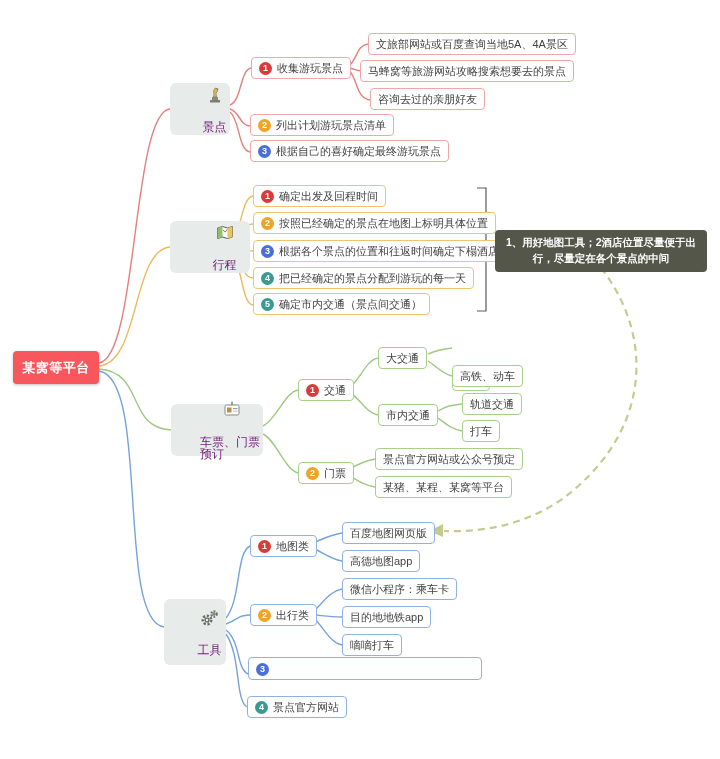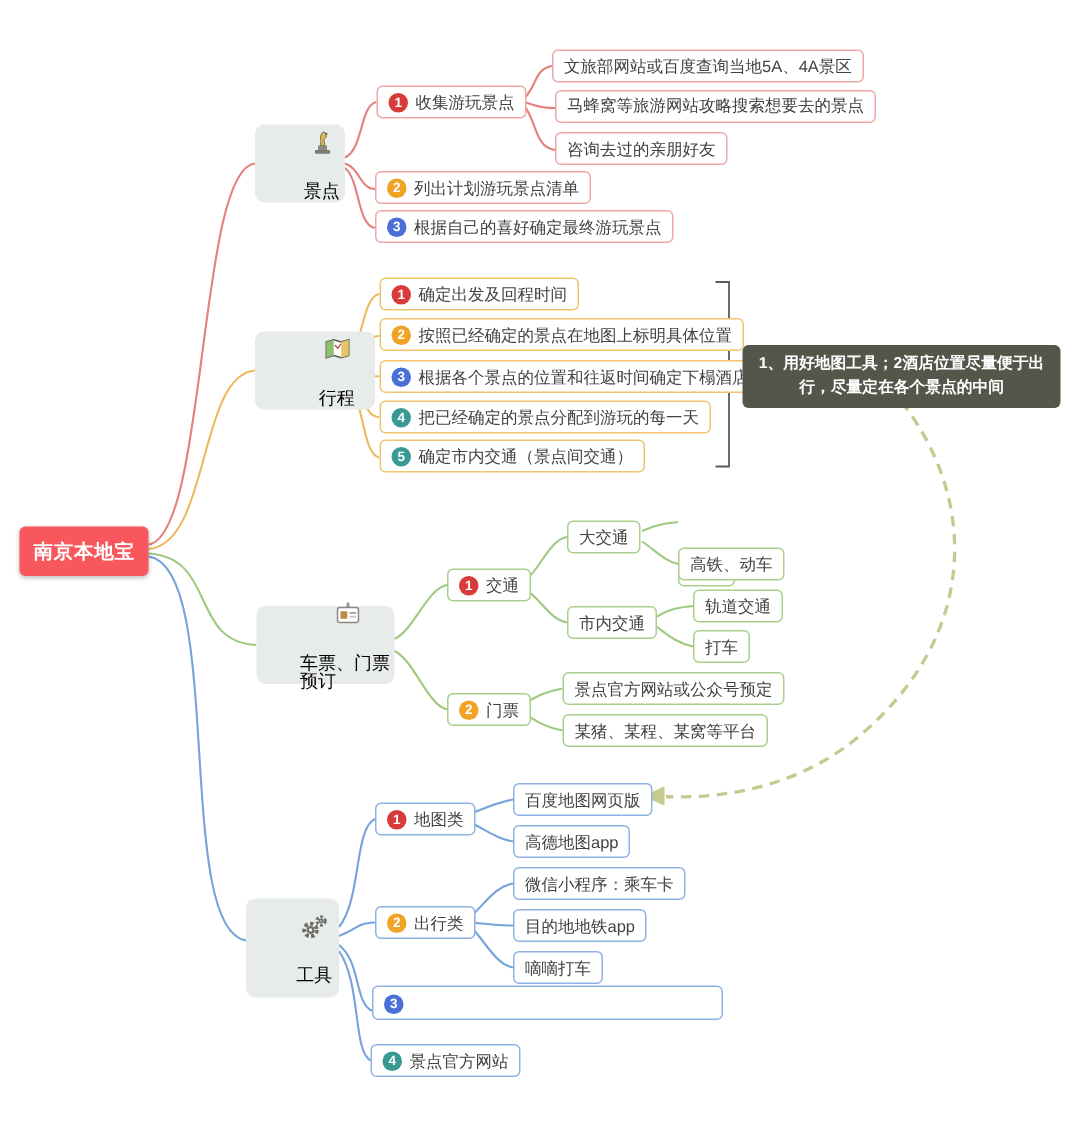--- a/index.html
+++ b/index.html
@@ -10,21 +10,21 @@
 
   .root-node {
     position:absolute; left:13px; top:351px; width:86px; height:33px;
     background:#f8575e; color:#fff; font-weight:bold; font-size:13px;
     display:flex; align-items:center; justify-content:center;
     border-radius:4px; box-shadow:0 1px 3px rgba(0,0,0,.25); letter-spacing:.5px;
   }
   .topic {
     position:absolute; background:#e7ebea; border-radius:6px;
     display:flex; flex-direction:column; align-items:center; justify-content:center;
-    gap:13px; color:#000000; font-size:12px;padding-left:29px;
+    gap:13px; color:#701a75; font-size:12px;padding-left:29px;
   }
   .topic .t-label { line-height:1; }
   .t-jingdian { left:170px; top:83px;  width:60px; height:52px; }
   .t-xingcheng{ left:170px; top:221px; width:80px; height:52px; }
   .t-chepiao  { left:171px; top:404px; width:92px; height:52px; }
   .t-gongju   { left:164px; top:599px; width:62px; height:66px; }
 
   .item {
     position:absolute; display:inline-flex; align-items:center; gap:5px;
     background:#fff; border:1px solid #ccc; border-radius:4px;
@@ -52,21 +52,21 @@
     position:absolute; left:495px; top:230px; width:212px;
     background:#535649; color:#fff; font-weight:bold; font-size:10.5px;
     text-align:center; border-radius:4px; padding:5px 6px; line-height:1.5;
   }
   .watermark {
     position:absolute; left:538px; top:719px; font-size:19px; color:#d2d2d2;
     text-shadow:1px 1px 0 #f7f7f7; letter-spacing:1px;
   }
   
   .s1{left:251px;top:57px;}  .s2{left:250px;top:114px;} .s3{left:250px;top:140px;}
-  .sL1{left:368px;top:33px;} .sL2{left:370px;top:60px;align-items:flex-end;} .sL3{left:370px;top:88px;}
+  .sL1{left:368px;top:33px;} .sL2{left:360px;top:60px;} .sL3{left:370px;top:88px;}
   .x1{left:253px;top:185px;} .x2{left:253px;top:212px;} .x3{left:253px;top:240px;}
   .x4{left:253px;top:267px;} .x5{left:253px;top:293px;}
   .tt1{left:298px;top:379px;} .tBig{left:378px;top:347px;} .tFly{left:452px;top:337px;margin-top:32px;}
   .tRail{left:452px;top:365px;} .tCity{left:378px;top:404px;align-items:center;} .tMetro{left:462px;top:393px;}
   .tTaxi{left:462px;top:420px;} .tt2{left:298px;top:462px;}
   .tB1{left:375px;top:448px;} .tB2{left:375px;top:476px;}
   .g1{left:250px;top:535px;} .gBaidu{left:342px;top:522px;} .gGaode{left:342px;top:550px;}
   .g2{left:250px;top:604px;} .gWx{left:342px;top:578px;} .gSub{left:342px;top:606px;}
   .gDidi{left:342px;top:634px;} .g3{left:248px;top:657px;} .g4{left:247px;top:696px;}
 </style>
@@ -128,21 +128,21 @@
       <path d="M315,619 C325,630 331,643 342,645"></path>
     </g>
 
     <g>
       <path d="M601,268 C650,330 654,420 576,488 C540,520 492,533 444,531" stroke="#c5ca8f" stroke-width="2.2" fill="none" stroke-dasharray="7 5"></path>
       <polygon points="429,531 443,524 443,537" fill="#c5ca8f"></polygon>
     </g>
   </svg>
 
   <div class="root-node">
-    <span>南京本地宝</span>
+    <span>某窝等平台</span>
   </div>
 
   <div class="topic t-jingdian">
     <span>
       <svg width="20" height="20" viewBox="0 0 20 20">
         <rect x="5" y="15" width="10" height="2.5" rx="0.5" fill="#7b7b6f"></rect>
         <rect x="7" y="12" width="6" height="3" fill="#8a8a7d"></rect>
         <path d="M9 5 Q8 7 9 9 L8.5 12 h3 L11 8 Q13 7 12.5 4.5 L11 3 Q9.5 3 9 5 Z" fill="#e3b64b" stroke="#6b6b5f" stroke-width="0.6"></path>
         <path d="M11 3 l2.6 1 -1.1 1.1 z" fill="#5f5f55"></path>
       </svg>

